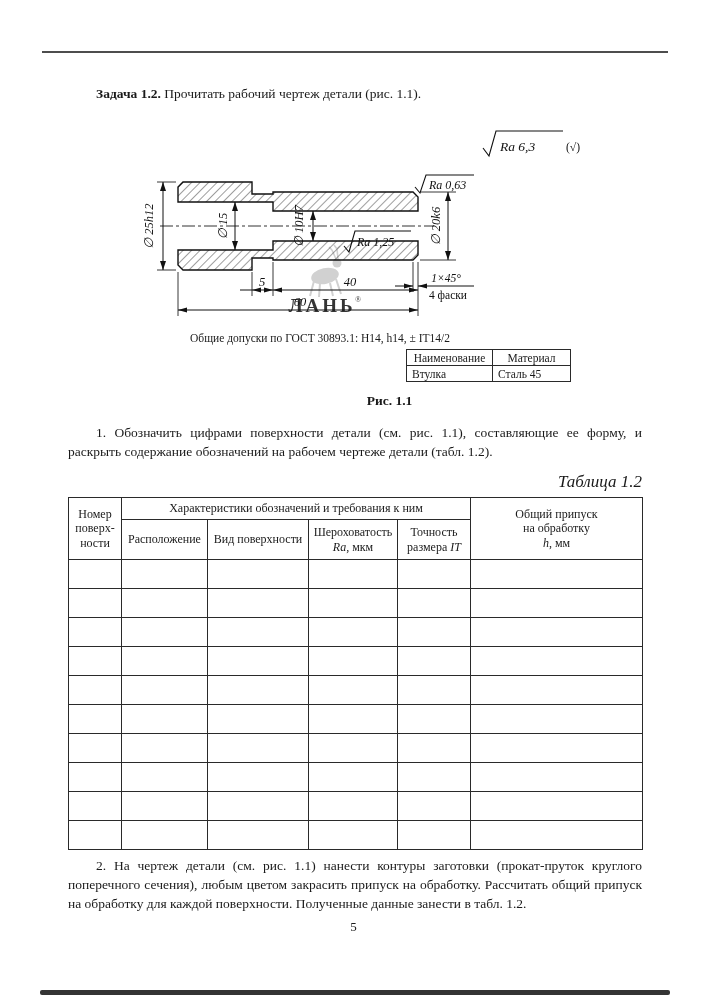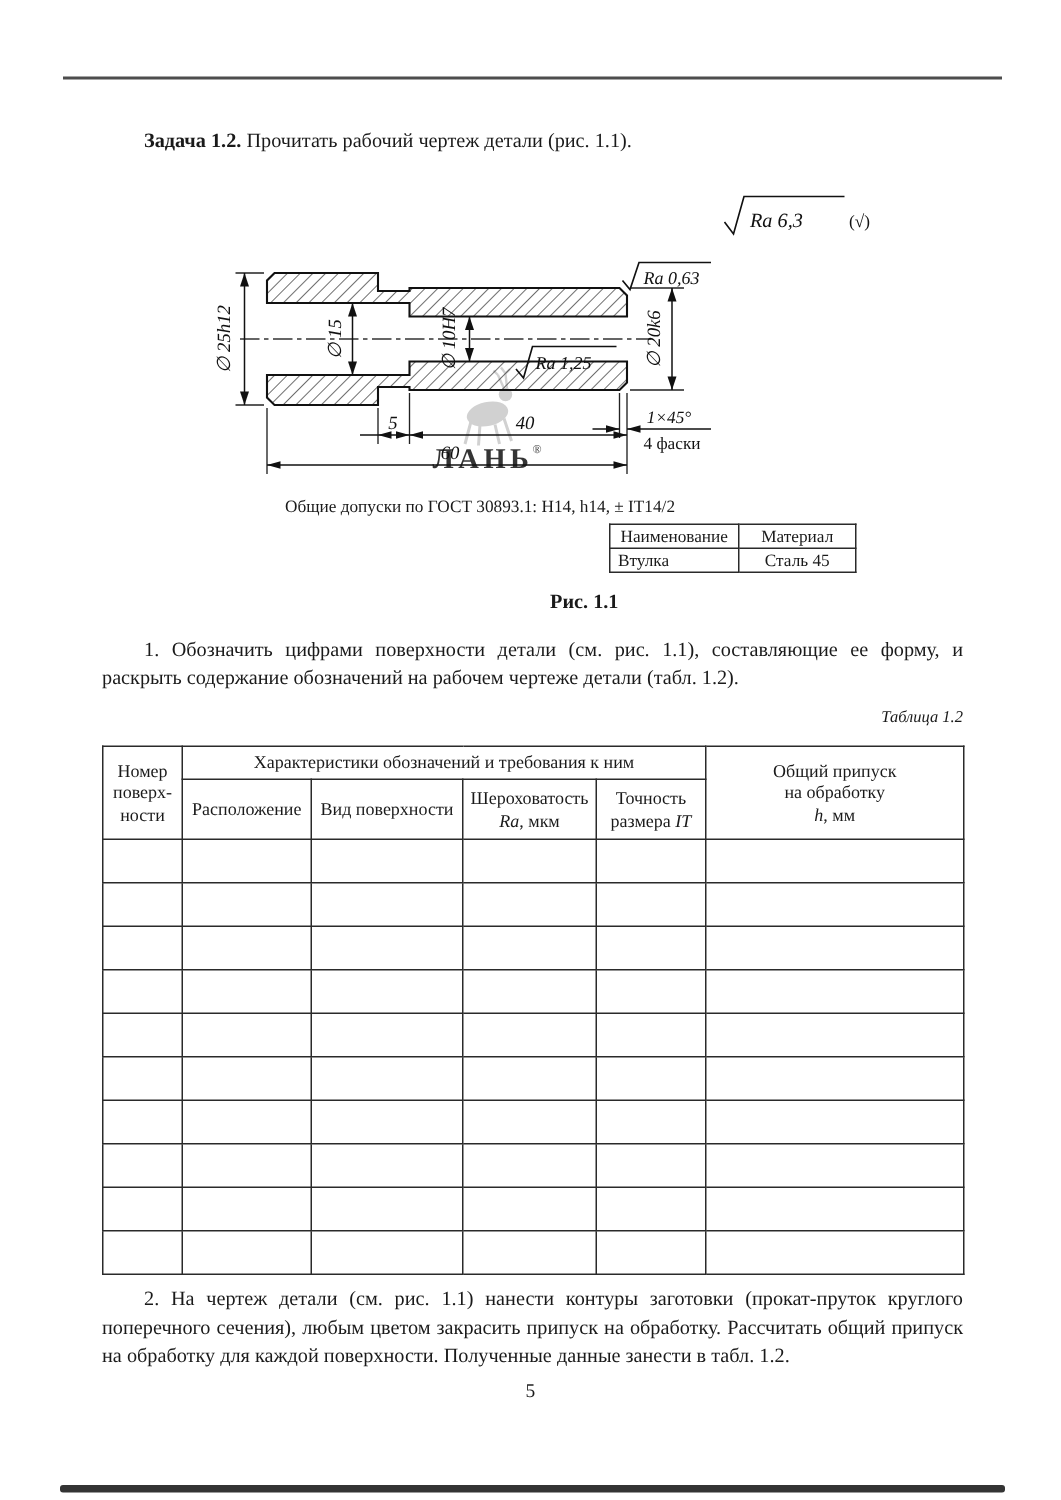--- a/index.html
+++ b/index.html
@@ -15,26 +15,26 @@
   .para .indent { display:inline-block; width:28px; }
   .task-para { top:85px; }
   .p1 { top:424px; }
   .p2 { top:857px; }
 
   .tol-note { position:absolute; top:332px; left:190px; font-size:11.5px; }
 
   .part-table { position:absolute; top:349px; left:377px; border-collapse:collapse; font-size:11.5px; table-layout:fixed;margin-left:29px; }
   .part-table td { border:1px solid #2a2a2a; height:16px; padding:0 5px; }
   .part-table .c1 { width:86px; }
-  .part-table .c2 { width:78px; text-align:center; }
+  .part-table .c2 { width:78px; text-align:left; }
   .part-table .hdr td { text-align:center; }
 
   .fig-caption { position:absolute; top:393px; left:0; width:707px; text-align:center; font-weight:bold; font-size:13.5px;margin-left:36px; }
 
-  .tab-label { position:absolute; top:472px; left:68px; width:574px; text-align:right; font-style:italic; font-size:11px; }
+  .tab-label { position:absolute; top:472px; left:68px; width:574px; text-align:right; font-style:italic; font-size:17px; }
 
   .main-table { position:absolute; top:497px; left:68px; border-collapse:collapse; table-layout:fixed; font-size:12px; }
   .main-table th, .main-table td { border:1px solid #2a2a2a; font-weight:normal; vertical-align:middle; text-align:center; line-height:1.18; padding:1px 3px; }
   .main-table .pre { white-space:pre-line; }
   .main-table thead tr:first-child th { height:22px; }
   .main-table thead tr:last-child th { height:40px; }
   .main-table tbody td { height:29px; }
 
   .page-num { position:absolute; top:919px; left:0; width:707px; text-align:center; font-size:13px; }
 

